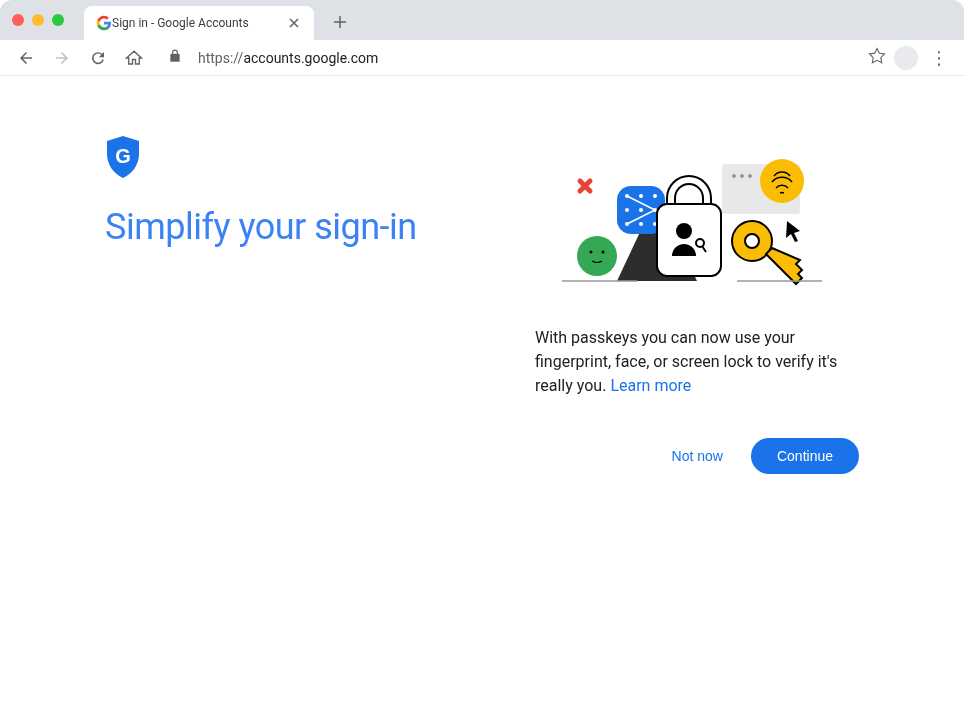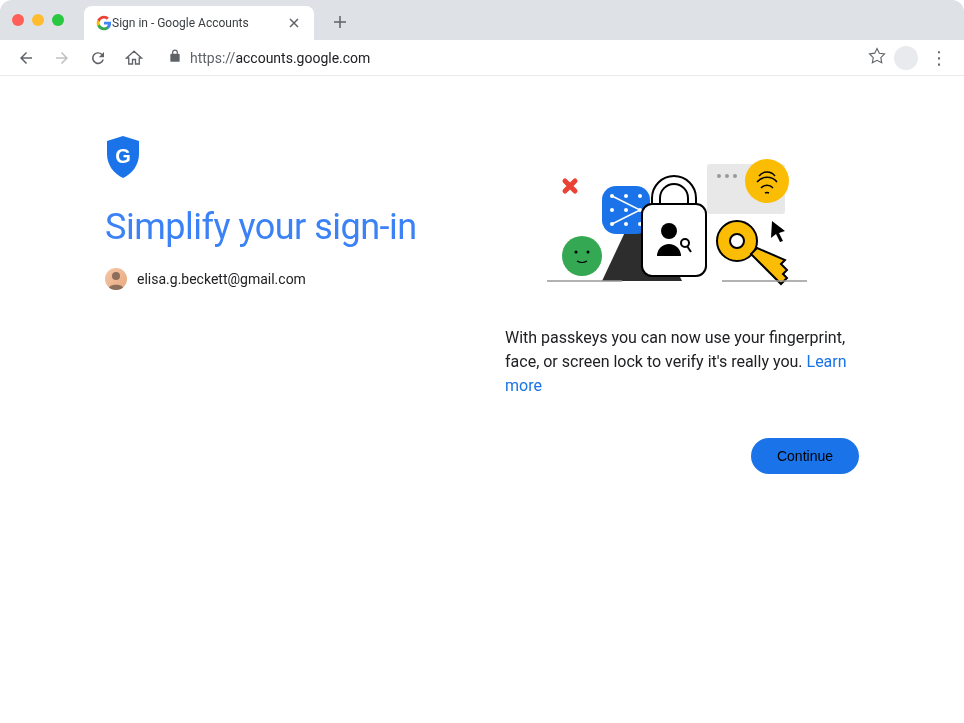--- a/index.html
+++ b/index.html
@@ -115,21 +115,21 @@
       border-radius: 50%;
       color: #5f6368;
     }
     
     .address-bar {
       flex: 1;
       height: 28px;
       display: flex;
       align-items: center;
       padding: 0 12px;
-      gap: 8px;
+      gap: 16px;
       font-size: 14px;
       color: #202124;
     }
     
     .lock-icon {
       color: #5f6368;
     }
     
     .url-scheme {
       color: #5f6368;
@@ -197,20 +197,21 @@
     }
     
     .account-email {
       font-size: 14px;
       color: #202124;
     }
     
     .right-col {
       flex: 1;
       padding-top: 10px;
+      margin-left: 30px;
     }
     
     .illustration {
       width: 310px;
       height: 150px;
       margin: 0 auto 30px;
       position: relative;
     }
     
     .description {
@@ -240,21 +241,21 @@
       font-weight: 500;
       cursor: pointer;
       border-radius: 4px;
       background: transparent;
       border: none;
     }
     
     .btn-primary {
       padding: 10px 26px;
       background: #1a73e8;
-      color: #000000;
+      color: #ffffff;
       font-size: 14px;
       font-weight: 500;
       cursor: pointer;
       border-radius: 20px;
       border: none;
     }
   </style>
 </head>
 <body>
 
@@ -333,29 +334,20 @@
   <div class="left-col">
     <div class="shield-logo">
       <svg width="36" height="42" viewBox="0 0 36 42">
         <path d="M18 0 L34 5 V18 C34 29 27 38 18 42 C9 38 2 29 2 18 V5 Z" fill="#1a73e8"></path>
         <text x="18" y="27" font-size="20" font-weight="bold" fill="#fff" text-anchor="middle" font-family="Arial">G</text>
       </svg>
     </div>
 
     <h1 class="heading">Simplify your sign-in</h1>
 
-    <div class="account-row">
-      <div class="account-avatar">
-        <svg width="22" height="22" viewBox="0 0 22 22">
-            <circle cx="11" cy="8" r="4" fill="#8d6e5c"></circle>
-            <path d="M3 22 C3 15 19 15 19 22 Z" fill="#8d6e5c"></path>
-          </svg>
-      </div>
-      <span class="account-email">elisa.g.beckett@gmail.com</span>
-    </div>
   </div>
 
   <div class="right-col">
     <div class="illustration">
       <svg width="310" height="150" viewBox="0 0 310 150">
 
         <rect x="180" y="18" width="78" height="50" rx="3" fill="#e8e8e8"></rect>
         <circle cx="192" cy="30" r="2" fill="#999"></circle>
         <circle cx="200" cy="30" r="2" fill="#999"></circle>
         <circle cx="208" cy="30" r="2" fill="#999"></circle>
@@ -402,16 +394,17 @@
         <line x1="20" y1="135" x2="95" y2="135" stroke="#999" stroke-width="1.5"></line>
         <line x1="195" y1="135" x2="280" y2="135" stroke="#999" stroke-width="1.5"></line>
       </svg>
     </div>
 
     <p class="description">
       <span>With passkeys you can now use your fingerprint, face, or screen lock to verify it's really you. </span><a class="learn-more">Learn more</a>
     </p>
 
     <div class="buttons">
+      <button class="btn-text">Not now</button>
       <button class="btn-primary">Continue</button>
     </div>
   </div>
 </div>
 
 </body></html>

